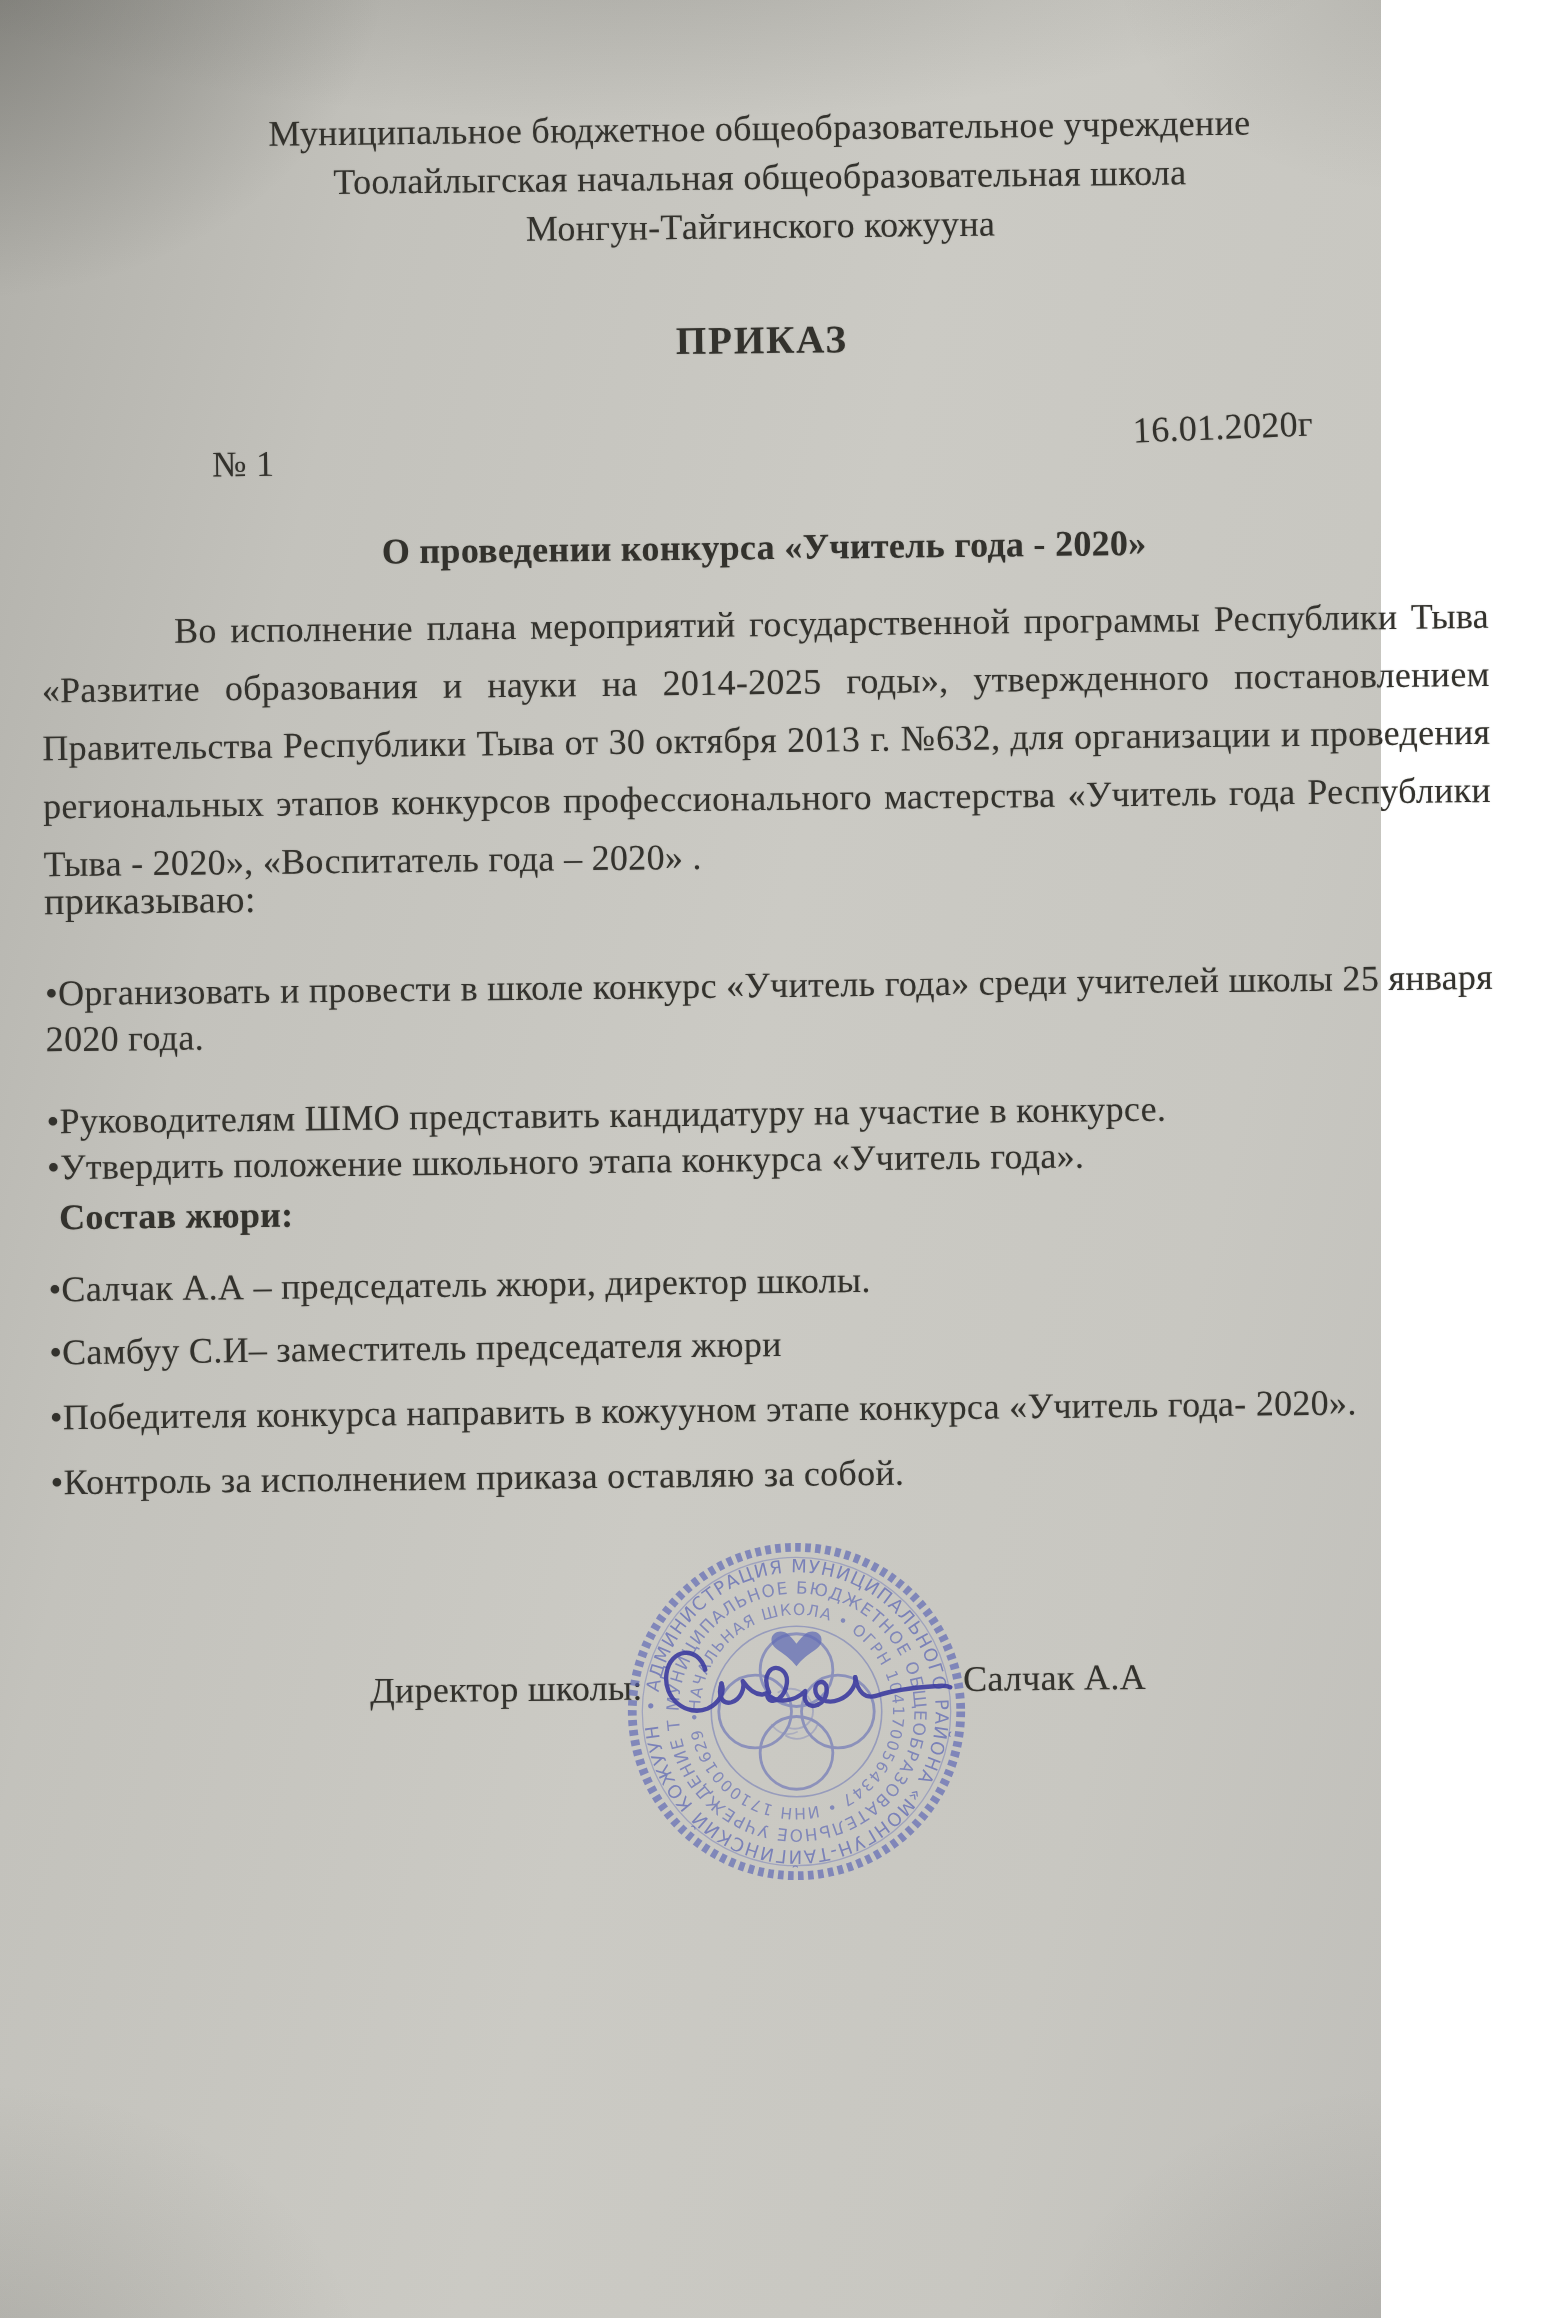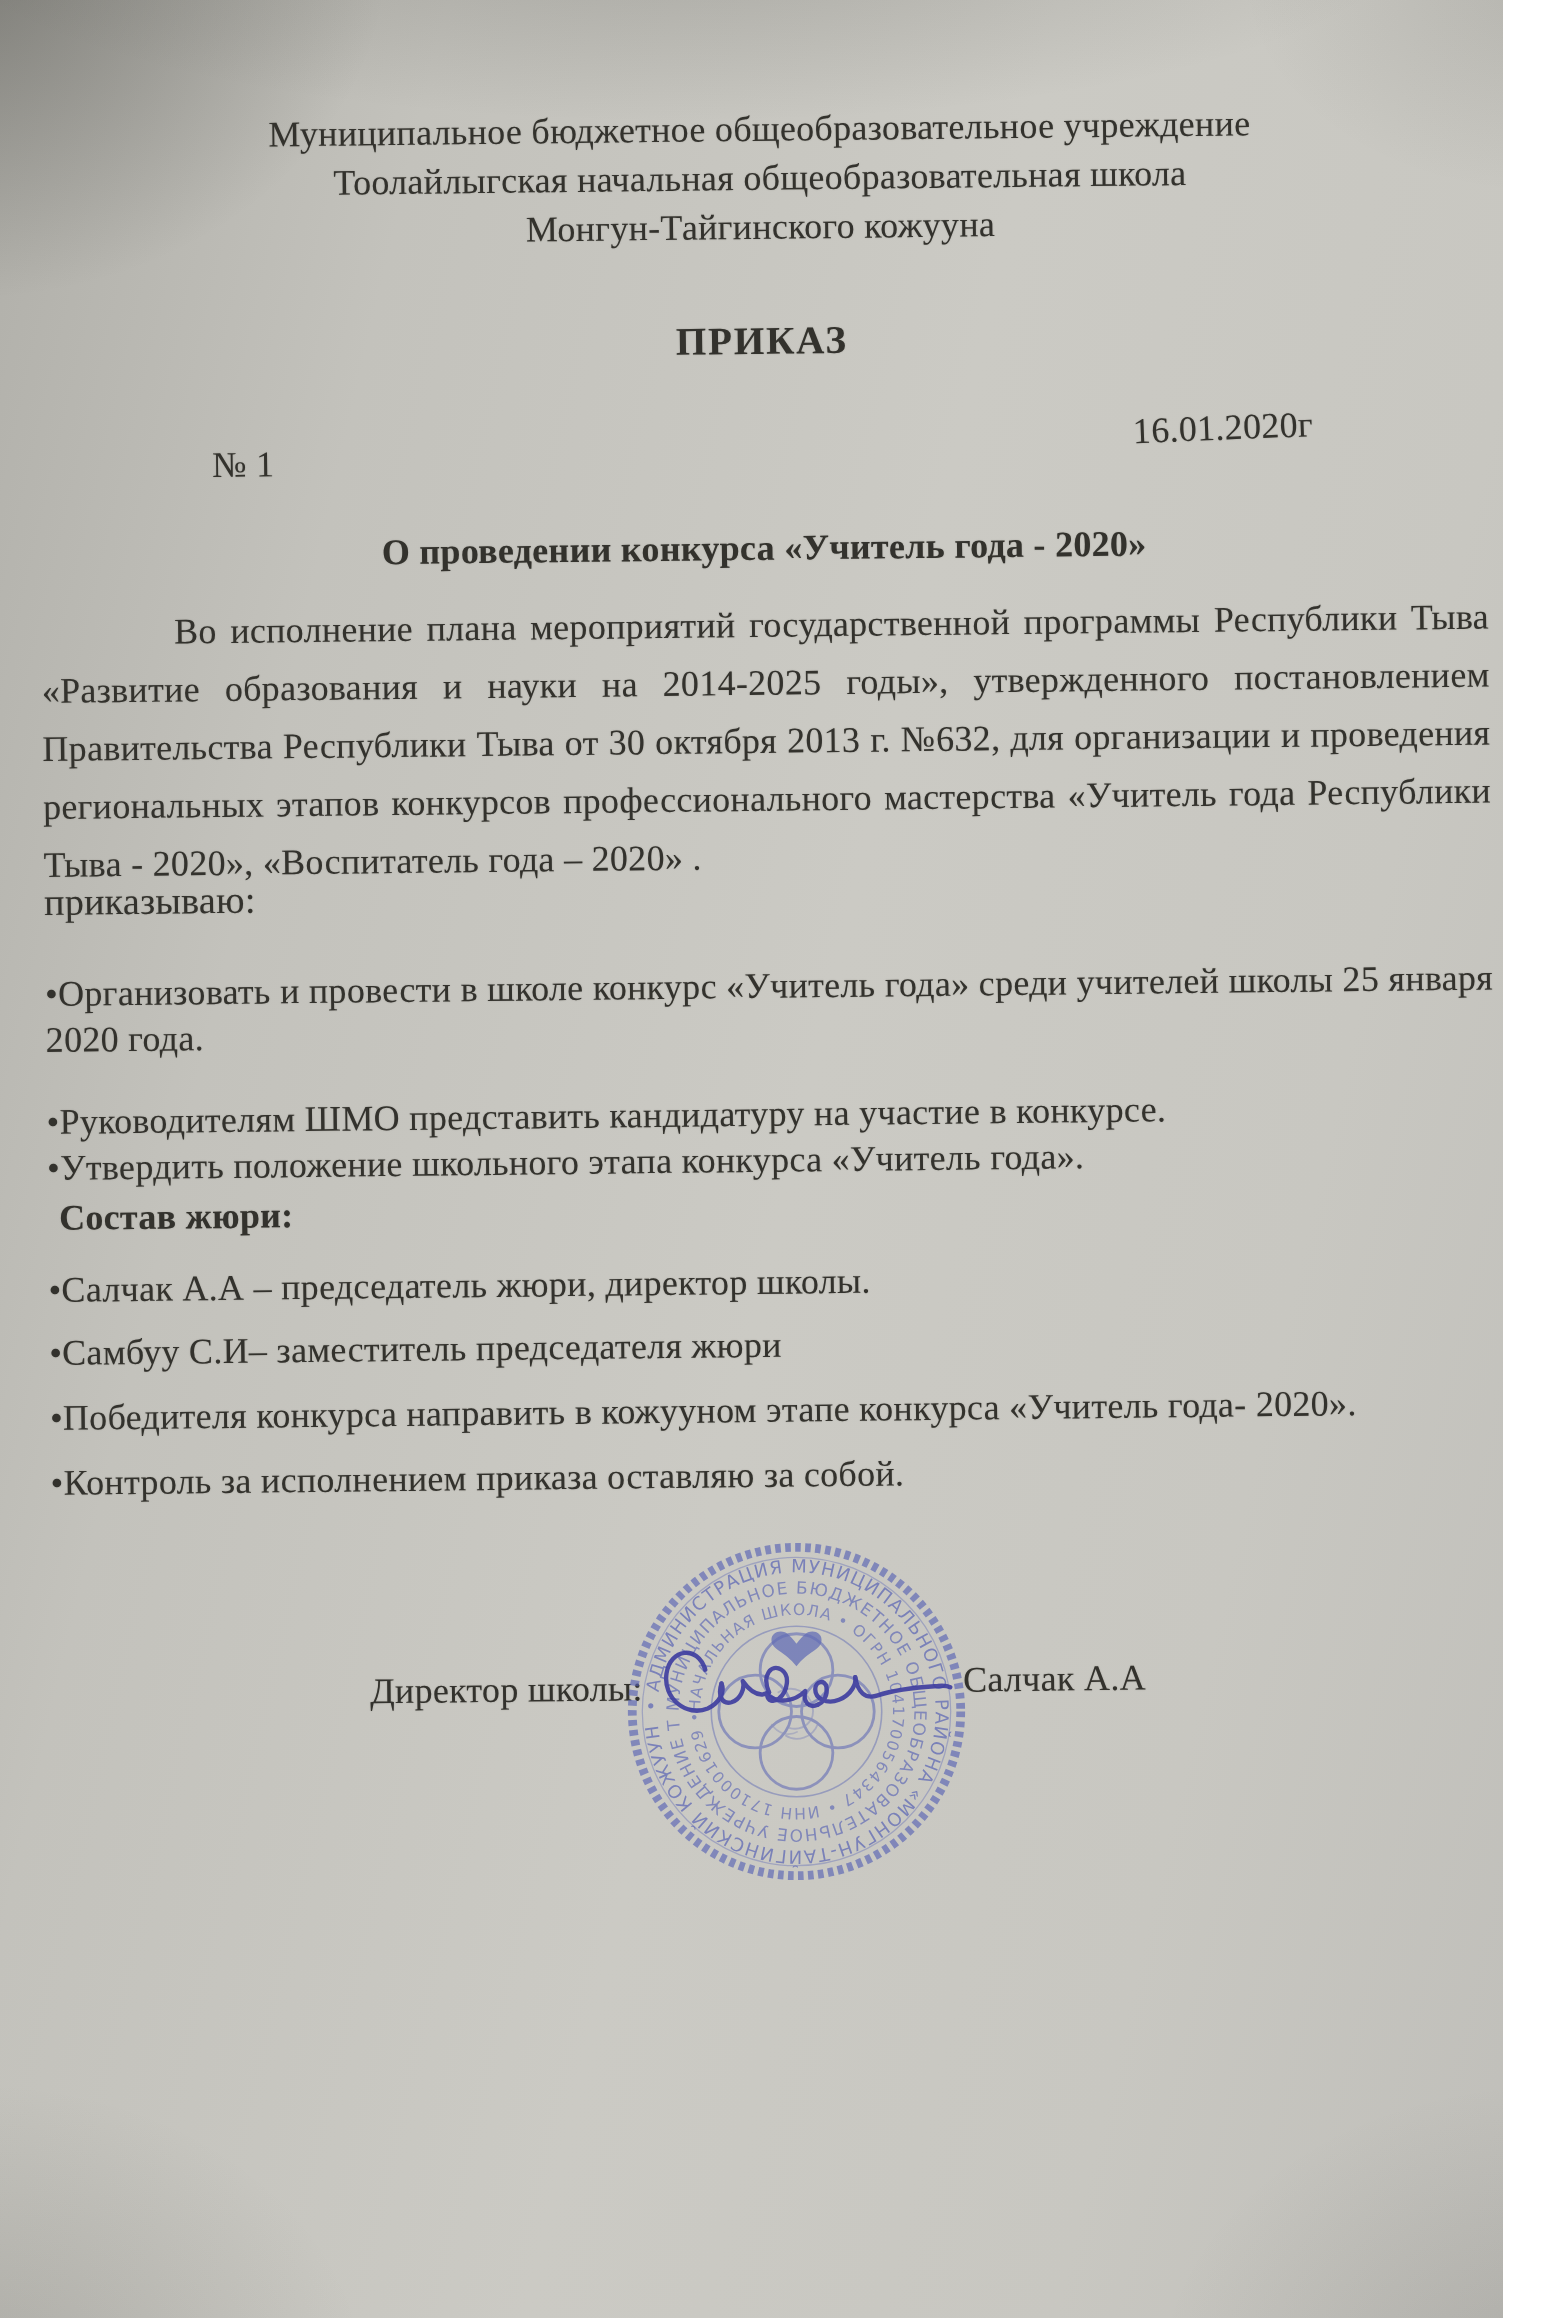--- a/index.html
+++ b/index.html
@@ -2,21 +2,21 @@
 <html style="font-size:10px"><head>
 <meta charset="utf-8">
 <style>
   html,body{margin:0;padding:0;}
   body{
     width:1565px;height:2319px;
     font-family:"Liberation Serif","DejaVu Serif",serif;
     overflow:hidden;
   }
   .page{
-    position:relative;width:1503px;height:2319px;
+    position:relative;width:1381px;height:2319px;
     background:
       radial-gradient(689px 564px at -38px -50px, rgba(38,38,34,.38), rgba(38,38,34,0) 62%),
       radial-gradient(1002px 263px at 45% -75px, rgba(45,45,40,.20), rgba(45,45,40,0) 75%),
       radial-gradient(564px 438px at -25px 103%, rgba(50,50,45,.16), rgba(50,50,45,0) 70%),
       radial-gradient(564px 438px at 103% 103%, rgba(50,50,45,.13), rgba(50,50,45,0) 70%),
       radial-gradient(438px 313px at 103% -25px, rgba(45,45,40,.12), rgba(45,45,40,0) 70%),
       linear-gradient(103deg,#b0afa9 0%,#c3c2bc 22%,#cbcac4 52%,#c8c7c1 78%,#c0bfba 100%);
     text-decoration: underline;
   }
   .content{

